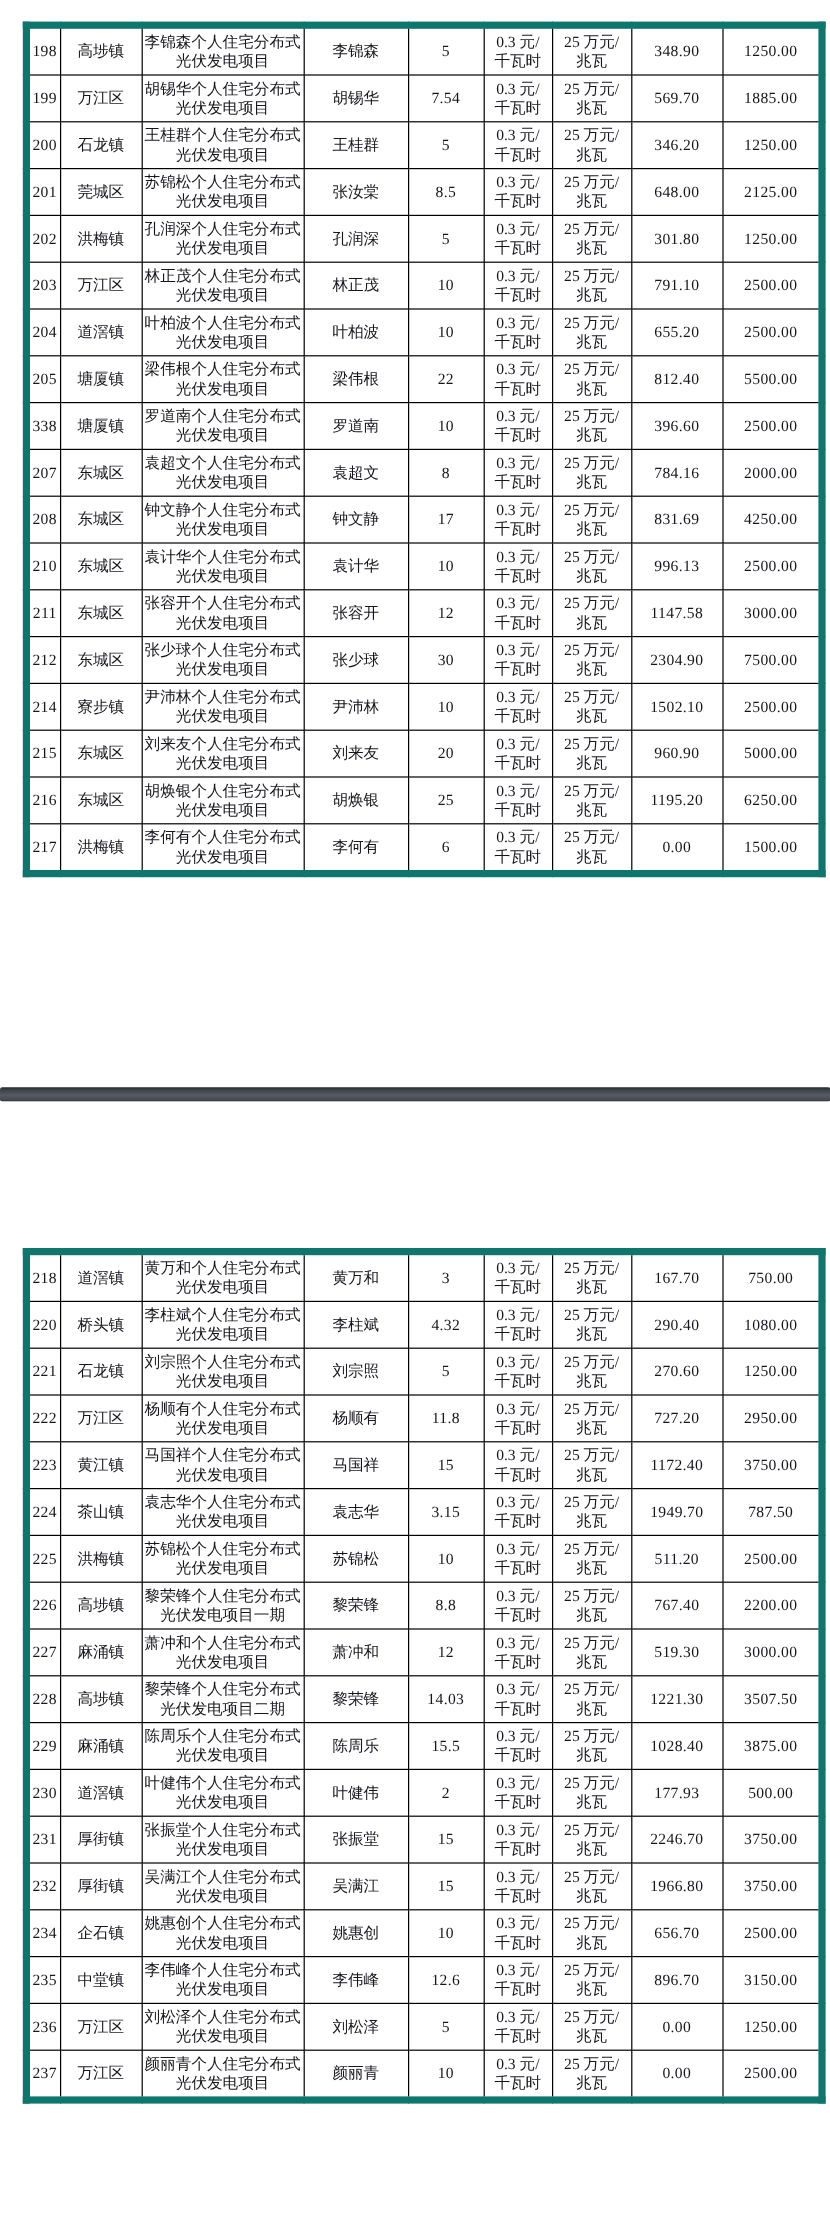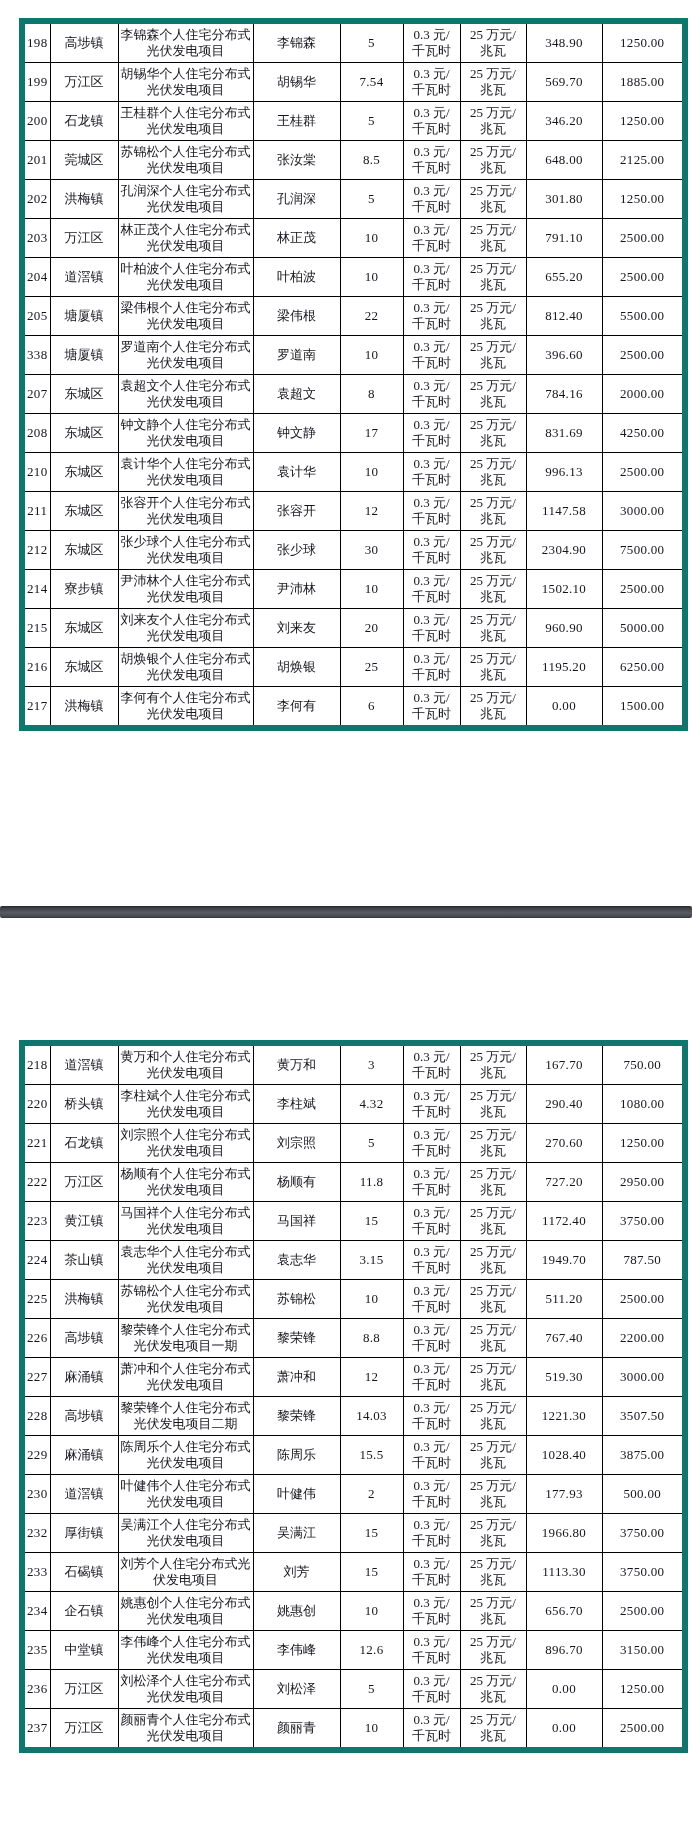--- a/index.html
+++ b/index.html
@@ -513,45 +513,45 @@
             <td>叶健伟</td>
             <td class="num">2</td>
             <td class="two-line">0.3 元/
 千瓦时</td>
             <td class="two-line">25 万元/
 兆瓦</td>
             <td class="num">177.93</td>
             <td class="num">500.00</td>
           </tr>
           <tr>
+            <td class="num">231</td>
+            <td>厚街镇</td>
+            <td class="two-line">张振堂个人住宅分布式
+光伏发电项目</td>
+            <td>张振堂</td>
+            <td class="num">15</td>
+            <td class="two-line">0.3 元/
+千瓦时</td>
+            <td class="two-line">25 万元/
+兆瓦</td>
+            <td class="num">2246.70</td>
+            <td class="num">3750.00</td>
+          </tr>
+          <tr>
             <td class="num">232</td>
             <td>厚街镇</td>
             <td class="two-line">吴满江个人住宅分布式
 光伏发电项目</td>
             <td>吴满江</td>
             <td class="num">15</td>
             <td class="two-line">0.3 元/
 千瓦时</td>
             <td class="two-line">25 万元/
 兆瓦</td>
             <td class="num">1966.80</td>
-            <td class="num">3750.00</td>
-          </tr>
-          <tr>
-            <td class="num">233</td>
-            <td>石碣镇</td>
-            <td class="two-line">刘芳个人住宅分布式光
-伏发电项目</td>
-            <td>刘芳</td>
-            <td class="num">15</td>
-            <td class="two-line">0.3 元/
-千瓦时</td>
-            <td class="two-line">25 万元/
-兆瓦</td>
-            <td class="num">1113.30</td>
             <td class="num">3750.00</td>
           </tr>
           <tr>
             <td class="num">234</td>
             <td>企石镇</td>
             <td class="two-line">姚惠创个人住宅分布式
 光伏发电项目</td>
             <td>姚惠创</td>
             <td class="num">10</td>
             <td class="two-line">0.3 元/

